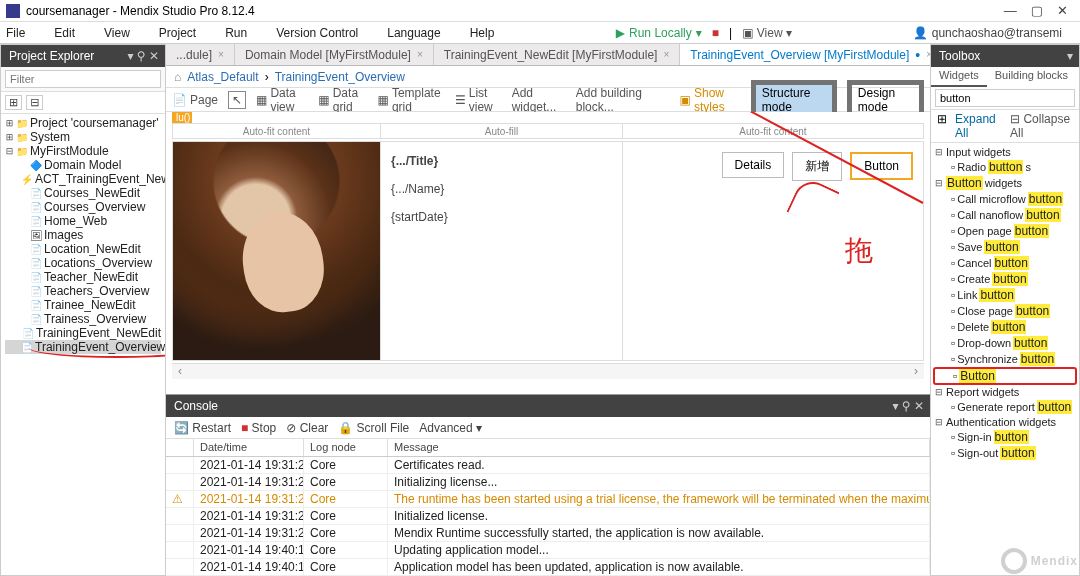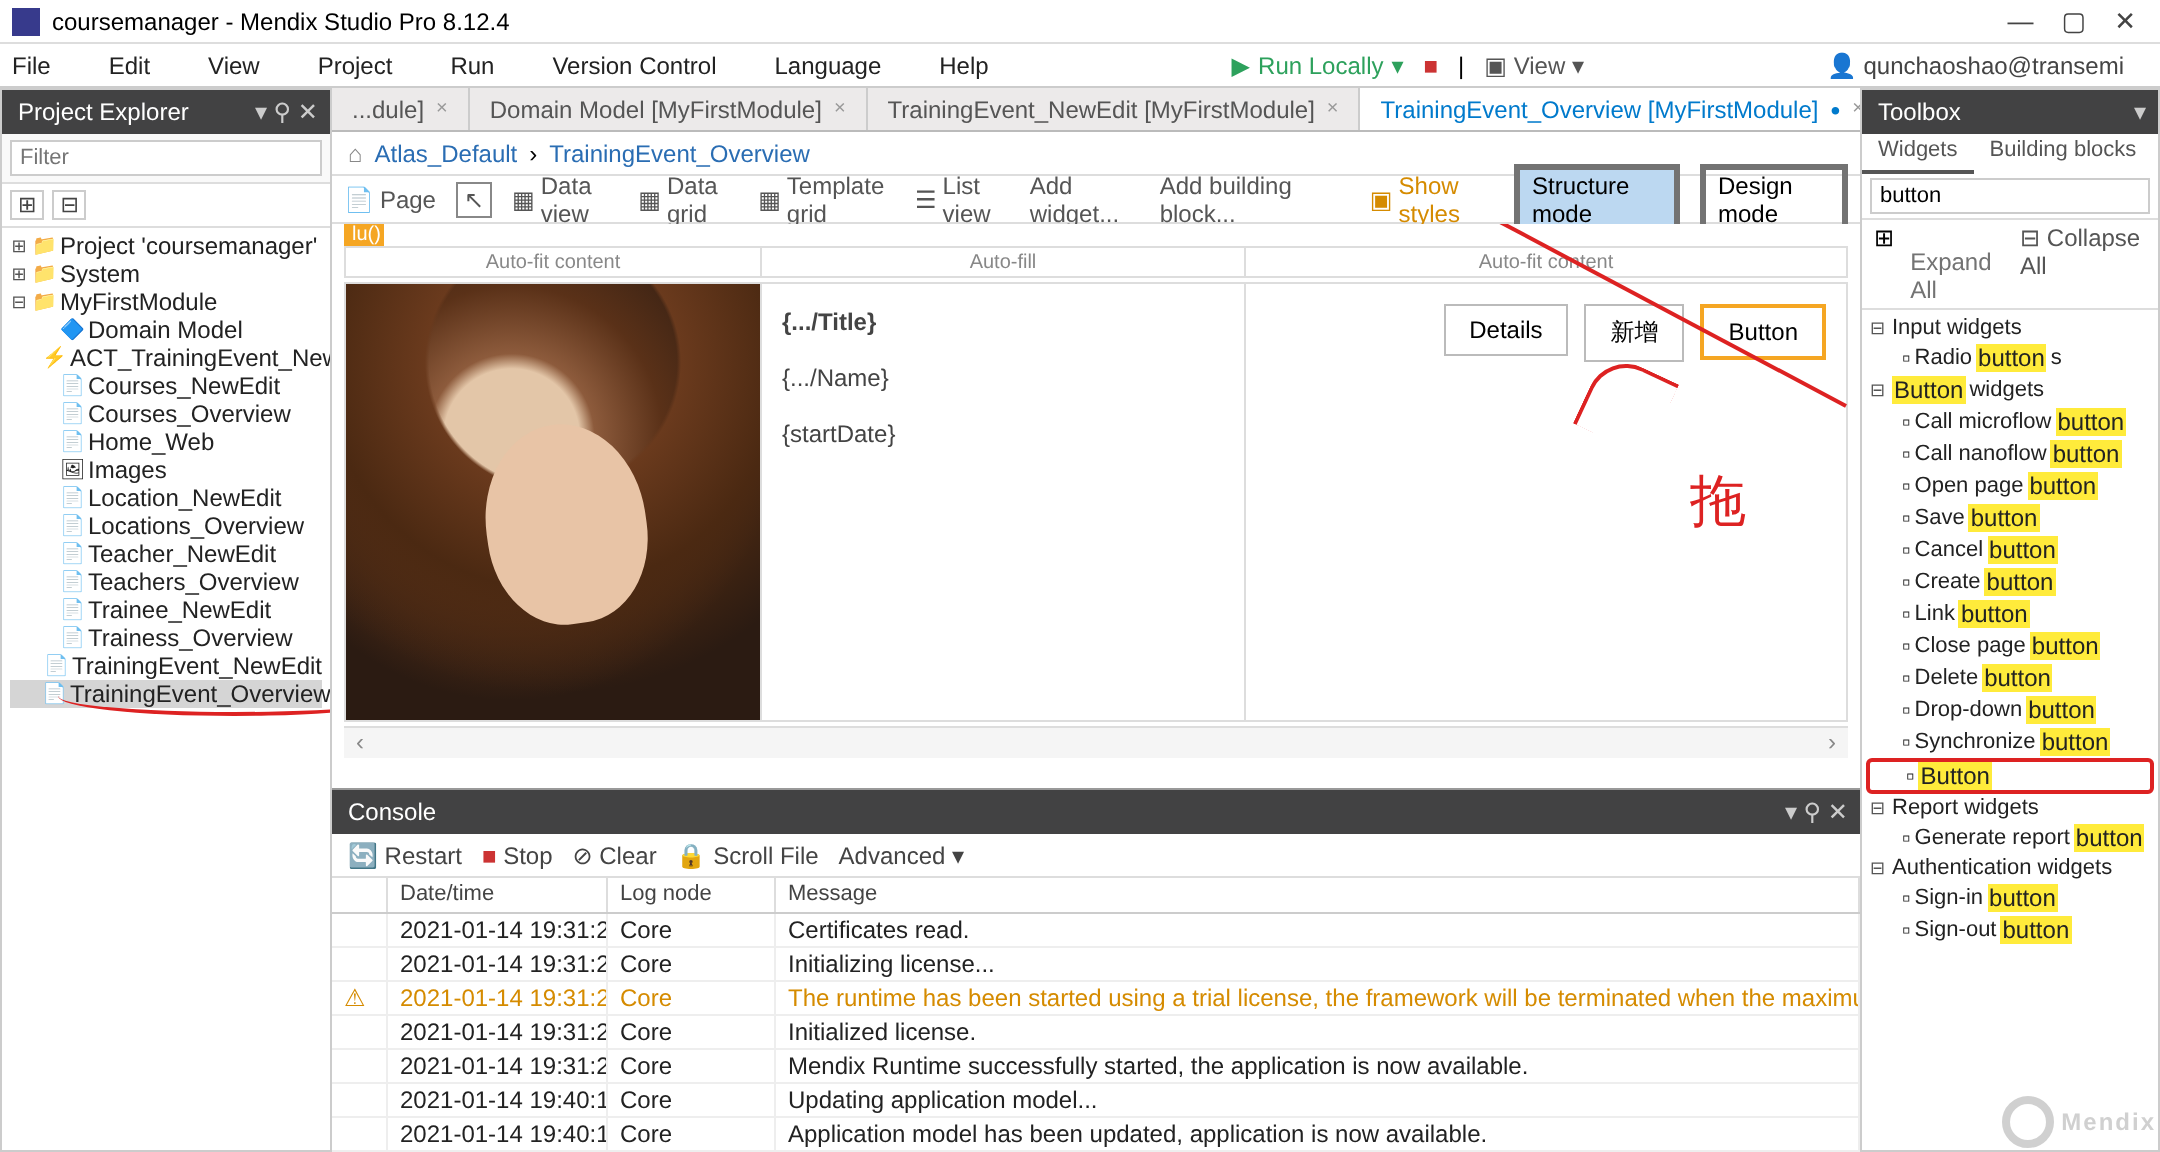--- a/index.html
+++ b/index.html
@@ -38,21 +38,21 @@
 .tab { padding: 0 10px; display: flex; align-items: center; gap: 6px; border-right: 1px solid #ccc; color: #555; white-space: nowrap; }
 .tab.active { background: #fff; color: #007acc; }
 .tab .close { color: #999; font-size: 10px; }
 .tab .dirty { color: #007acc; font-size: 14px; }
 .breadcrumb { height: 22px; display: flex; align-items: center; padding: 0 8px; gap: 6px; border-bottom: 1px solid #ddd; background: #fff; }
 .breadcrumb .h { color: #888; }
 .breadcrumb .lnk { color: #2a6db3; }
 .ed-toolbar { height: 24px; display: flex; align-items: center; padding: 0 6px; gap: 10px; background: #fff; border-bottom: 1px solid #ddd; }
 .ed-toolbar .btn { color: #555; display: flex; align-items: center; gap: 3px; }
 .ed-toolbar .sep-r { margin-left: auto; }
-.ed-toolbar .mode { border: 3px solid #737373; padding: 1px 6px; }
+.ed-toolbar .mode { border: 5px solid #737373; padding: 1px 6px; }
 .ed-toolbar .mode.act { background: #bcd8f1; }
 .canvas-wrap { flex: 1; overflow: hidden; background: #fff; padding: 0; position: relative; }
 .col-hdr { height: 16px; display: flex; border: 1px solid #ddd; margin: 0 6px; }
 .col-hdr div { text-align: center; color: #888; font-size: 10px; display: flex; align-items: center; justify-content: center; }
 .ch1 { width: 208px; border-right: 1px solid #ddd; }
 .ch2 { flex: 1; border-right: 1px solid #ddd; }
 .ch3 { width: 300px; }
 .detail-row { display: flex; margin: 2px 6px; border: 1px solid #ddd; height: 220px; position: relative; }
 .photo { width: 208px; height: 100%; background: radial-gradient(circle at 40% 35%, #e3c6a8 18%, #8d5b3c 22%, #5a3118 40%, #2b1b12 70%); border-right: 1px solid #ddd; position: relative; overflow: hidden; }
 .face { position: absolute; width: 80px; height: 100px; background: #e8c4a6; border-radius: 50% 50% 45% 45%; top: 70px; left: 70px; transform: rotate(-8deg); }
@@ -83,21 +83,21 @@
 .log-row div { padding: 1px 6px; border-right:1px solid #eee; overflow:hidden; white-space:nowrap; }
 .log-row.warn { color:#d58b00; }
 .log-row.norm { color:#222; }
 .toolbox { width: 150px; }
 .tbx-tabs { display:flex; height:20px; }
 .tbx-tabs div { padding:2px 8px; font-size:11px; color:#555; }
 .tbx-tabs .on { border-bottom:2px solid #555; }
 .tbx-srch { padding:2px 4px; border-bottom:1px solid #ddd; }
 .tbx-srch input { width:100%; border:1px solid #ccc; padding:2px 4px; font-size:11px; }
 .tbx-exp { display:flex; gap:8px; padding:2px 6px; font-size:11px; border-bottom:1px solid #ddd; }
-.tbx-exp .l { color:#737373;margin-top:12px; }
+.tbx-exp .l { color:#0369a1; }
 .tbx-exp .r { margin-left:auto; color:#555; }
 .tbx-tree { flex:1; padding:2px 2px; overflow:hidden; }
 .tbx-item { padding:1px 2px; white-space:nowrap; color:#222; display:flex; align-items:center; gap:2px; font-size:11px; }
 .tbx-item.grp { font-weight:normal; }
 .tbx-item .sq { width:9px; font-size:9px; color:#555; }
 .hl { background:#ffeb3b; padding: 0 1px; }
 .tbx-item.sel { border: 2px solid #d22; border-radius:3px; padding: 0 1px; }
 .watermark { position:absolute; right:2px; bottom:2px; font-size:28px; color:rgba(150,150,150,0.45); font-weight:bold; letter-spacing:1px; display:flex; align-items:center; gap:4px; }
 .watermark .cog { width:26px; height:26px; border:4px solid rgba(150,150,150,0.45); border-radius:50%; position:relative; }
 </style>

